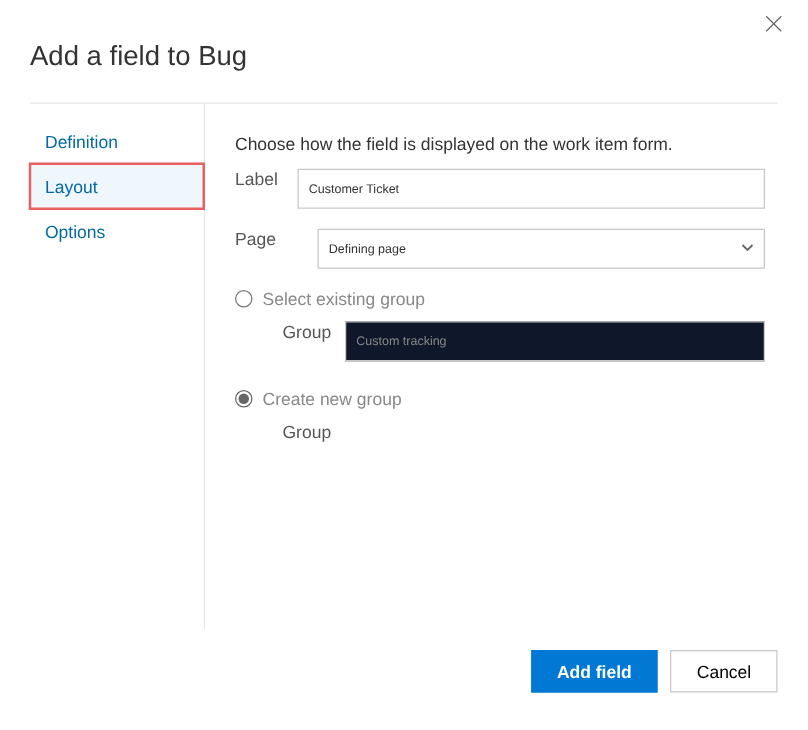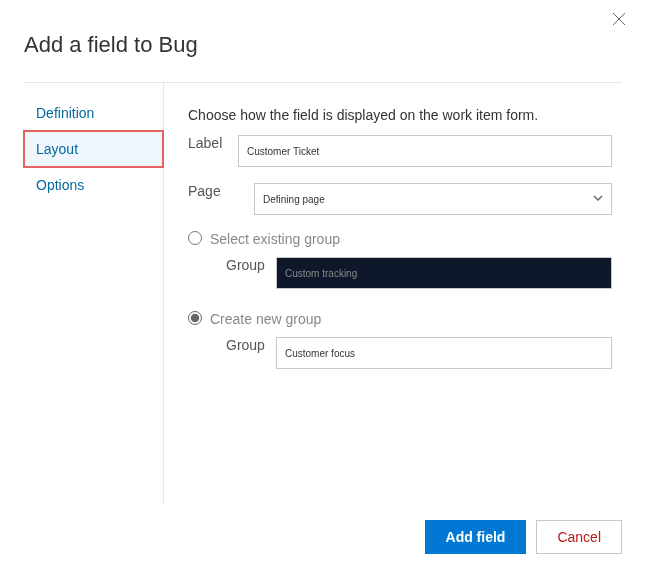--- a/index.html
+++ b/index.html
@@ -100,21 +100,21 @@
   .chevron {
     position: absolute;
     right: 8px; top: 50%;
     transform: translateY(-50%);
     pointer-events: none;
     color: #666;
   }
   .chevron svg { width: 12px; height: 12px; stroke: #666; stroke-width: 1.5; fill: none; }
   .radio-row {
     display: flex;
-    align-items: flex-start;
+    align-items: center;
     margin: 14px 0 10px 0;
     color: #888;
     font-size: 14px;
   }
   .radio-row input[type=radio] {
     margin: 0 8px 0 0;
     width: 14px; height: 14px;
     accent-color: #666;
   }
   .radio-row.checked { color: #888; }
@@ -125,21 +125,21 @@
     gap: 10px;
   }
   .btn {
     height: 34px;
     padding: 0 20px;
     font-size: 14px;
     font-family: inherit;
     border: 1px solid #c8c8c8;
     cursor: pointer;
     background: #fff;
-    color: #b91c1c;
+    color: #000000;
   }
   .btn.primary {
     background: #0078d4;
     color: #fff;
     border-color: #0078d4;
     font-weight: 600;
   }
 </style>
 </head>
 <body>
@@ -204,21 +204,20 @@
         <input class="text" type="text" disabled="" value="Custom tracking" style="">
       </div>
 
       <div class="radio-row checked" style="margin-top:22px;">
         <input type="radio" name="groupmode" checked="" style="">
         <span>Create new group</span>
       </div>
 
       <div class="form-row indent">
         <label class="fld">Group</label>
-        <input class="text" type="text" value="Customer focus" style="">
       </div>
 
     </div>
   </div>
 
   <div class="footer">
     <button class="btn primary">Add field</button>
     <button class="btn">Cancel</button>
   </div>
 

